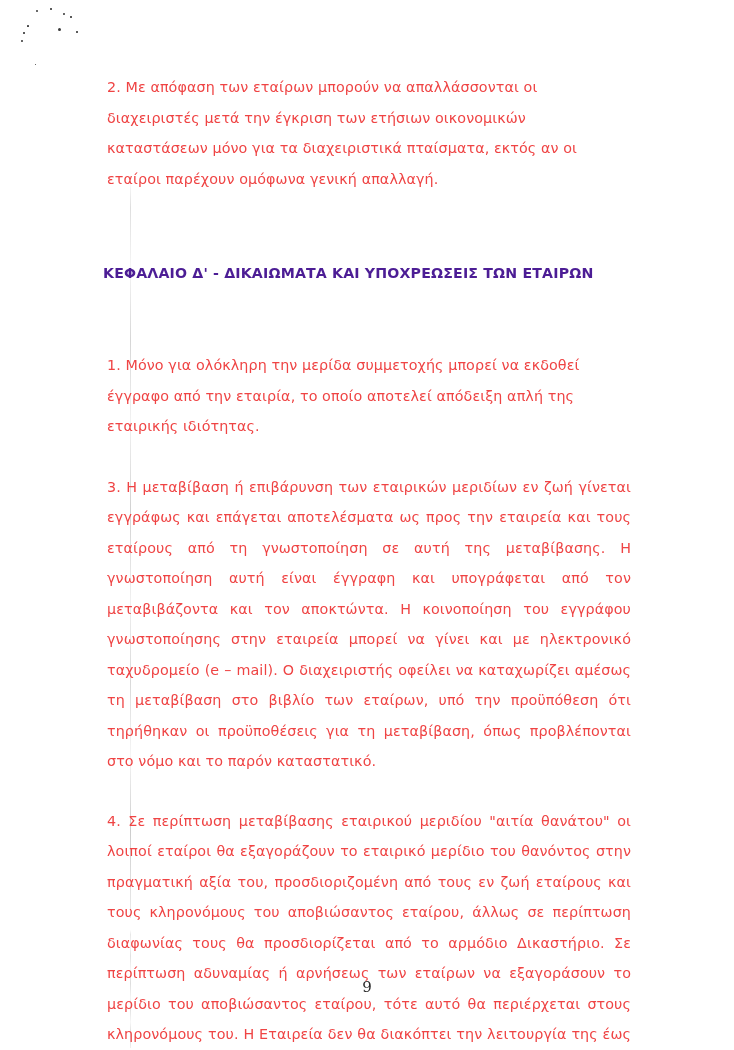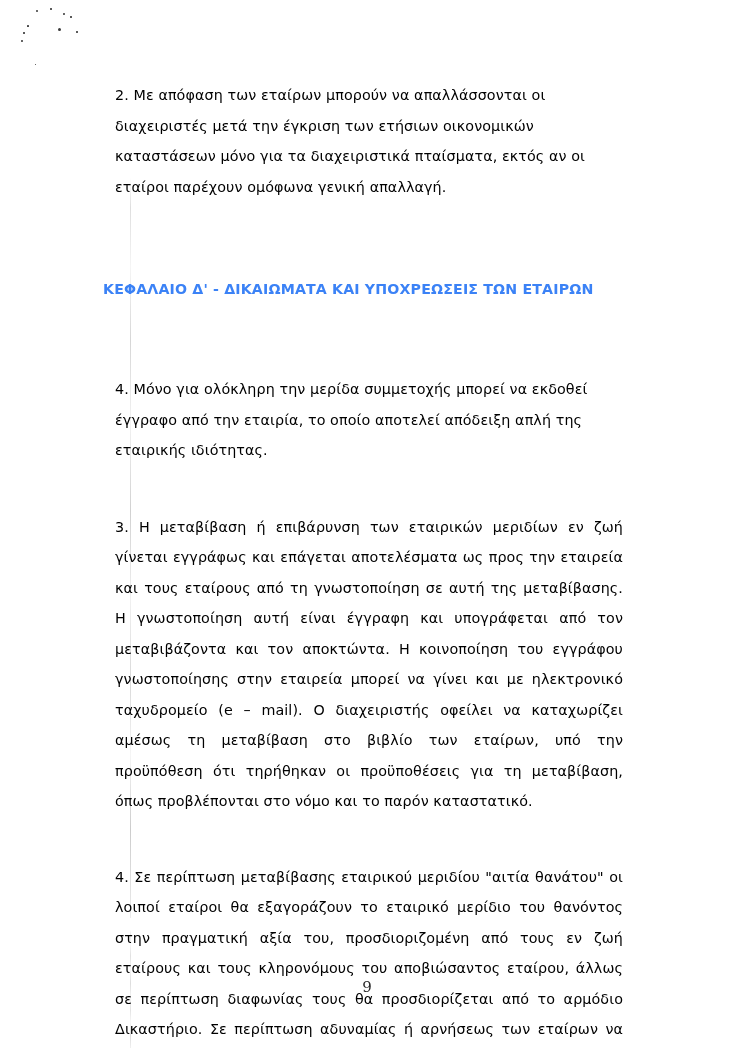--- a/index.html
+++ b/index.html
@@ -64,36 +64,36 @@
 
   
   .content {
     position: absolute;
     left: 103px;
     top: 68px;
     width: 532px;
   }
 
   p.para {
-    margin: 12px;
+    margin: 4px;
     font-size: 14.3px;
     line-height: 30.5px;
     letter-spacing: 0.1px;
-    color: #000000;
+    color: #ef4444;
   }
   p.para.align-left    { text-align: left; }
   p.para.align-justify { text-align: justify; text-justify: inter-word; }
 
   h2.heading {
     margin: 0;
     font-size: 14.2px;
     font-weight: bold;
     line-height: 22px;
     letter-spacing: 0.15px;
-    color: #3b82f6;
+    color: #4c1d95;
   }
 
   
   .gap-para-to-heading1 { height: 64px; }
   .gap-heading1-to-heading2 { height: 19px; }
   .gap-heading2-to-para { height: 22px; }
   .gap-between-paras { height: 21px; }
   .gap-para3-start { height: 22px; }
 
   
@@ -138,21 +138,21 @@
     <h2 class="heading">ΚΕΦΑΛΑΙΟ Δ' - ΔΙΚΑΙΩΜΑΤΑ ΚΑΙ ΥΠΟΧΡΕΩΣΕΙΣ ΤΩΝ ΕΤΑΙΡΩΝ</h2>
 
     <div class="gap-heading1-to-heading2"></div>
 
 
     <div class="gap-heading2-to-para"></div>
 
 
     <div class="gap-between-paras"></div>
 
-    <p class="para align-left">4. Μόνο για ολόκληρη την μερίδα συμμετοχής μπορεί να εκδοθεί έγγραφο από την εταιρία, το οποίο αποτελεί απόδειξη απλή της εταιρικής ιδιότητας.</p>
+    <p class="para align-left">1. Μόνο για ολόκληρη την μερίδα συμμετοχής μπορεί να εκδοθεί έγγραφο από την εταιρία, το οποίο αποτελεί απόδειξη απλή της εταιρικής ιδιότητας.</p>
 
     <div class="gap-para3-start"></div>
 
     <p class="para align-justify">3. Η μεταβίβαση ή επιβάρυνση των εταιρικών μεριδίων εν ζωή γίνεται εγγράφως και επάγεται αποτελέσματα ως προς την εταιρεία και τους εταίρους από τη γνωστοποίηση σε αυτή της μεταβίβασης. Η γνωστοποίηση αυτή είναι έγγραφη και υπογράφεται από τον μεταβιβάζοντα και τον αποκτώντα. Η κοινοποίηση του εγγράφου γνωστοποίησης στην εταιρεία μπορεί να γίνει και με ηλεκτρονικό ταχυδρομείο (e – mail). Ο διαχειριστής οφείλει να καταχωρίζει αμέσως τη μεταβίβαση στο βιβλίο των εταίρων, υπό την προϋπόθεση ότι τηρήθηκαν οι προϋποθέσεις για τη μεταβίβαση, όπως προβλέπονται στο νόμο και το παρόν καταστατικό.</p>
 
     <div class="gap-between-paras"></div>
 
     <p class="para align-justify">4. Σε περίπτωση μεταβίβασης εταιρικού μεριδίου "αιτία θανάτου" οι λοιποί εταίροι θα εξαγοράζουν το εταιρικό μερίδιο του θανόντος στην πραγματική αξία του, προσδιοριζομένη από τους εν ζωή εταίρους και τους κληρονόμους του αποβιώσαντος εταίρου, άλλως σε περίπτωση διαφωνίας τους θα προσδιορίζεται από το αρμόδιο Δικαστήριο. Σε περίπτωση αδυναμίας ή αρνήσεως των εταίρων να εξαγοράσουν το μερίδιο του αποβιώσαντος εταίρου, τότε αυτό θα περιέρχεται στους κληρονόμους του.  Η Εταιρεία δεν θα διακόπτει την λειτουργία της έως την μεταβίβαση του εταιρικού μεριδίου του</p>
 
   </div>

